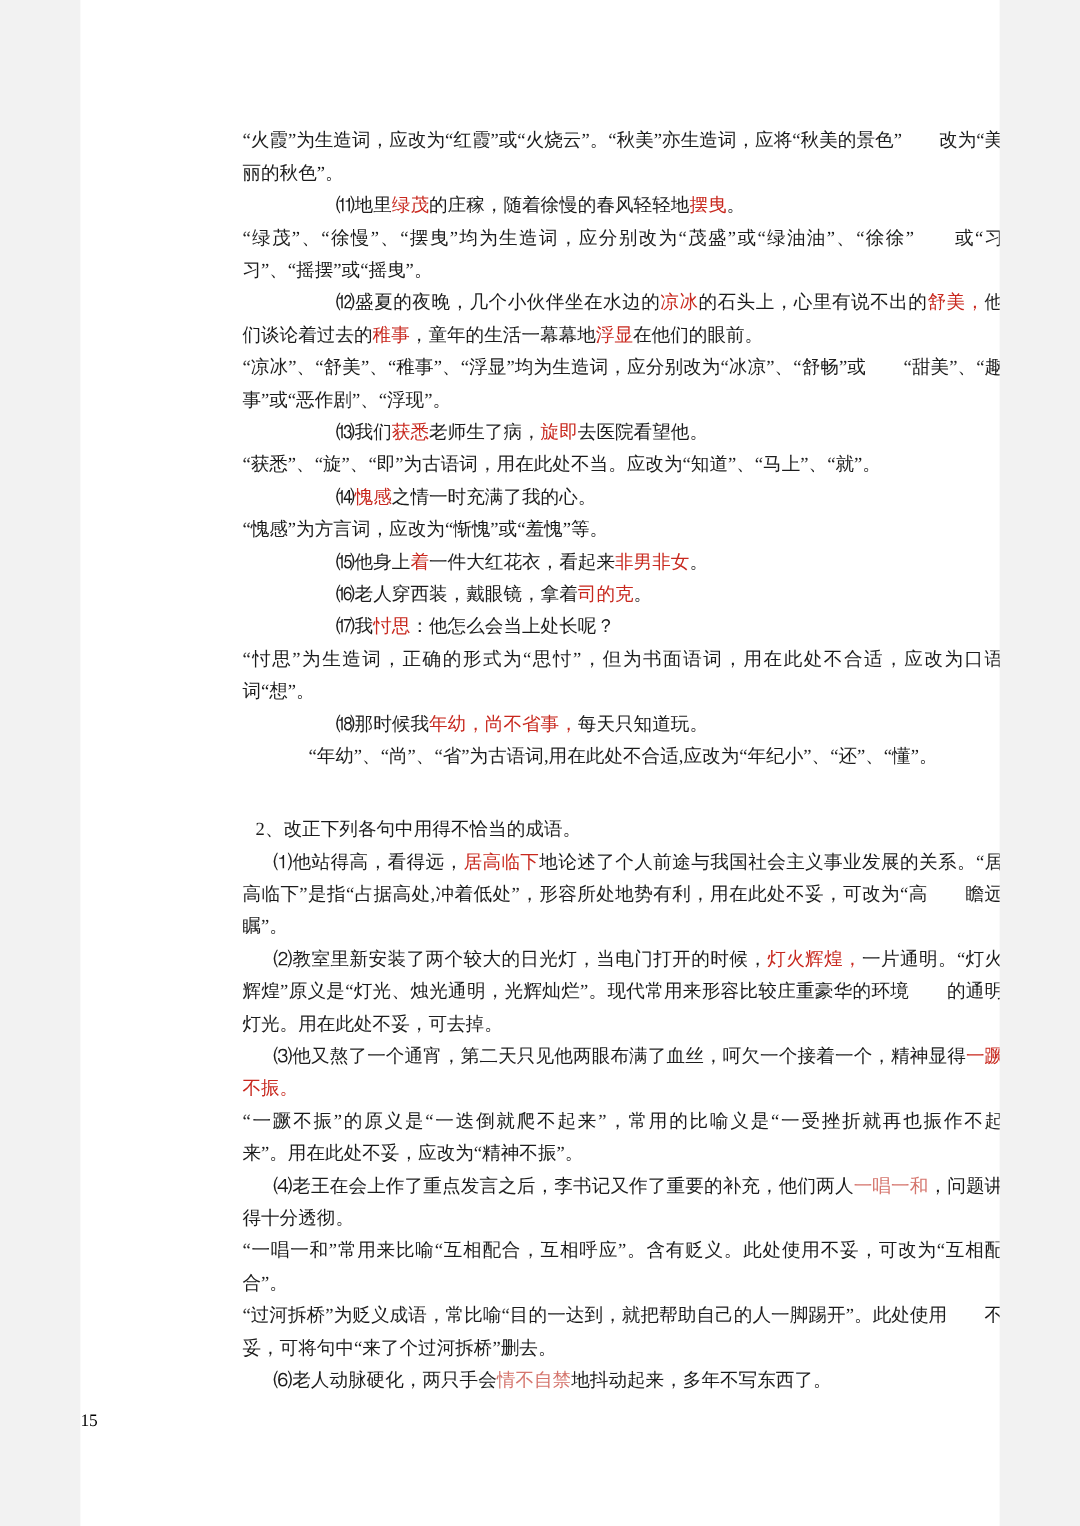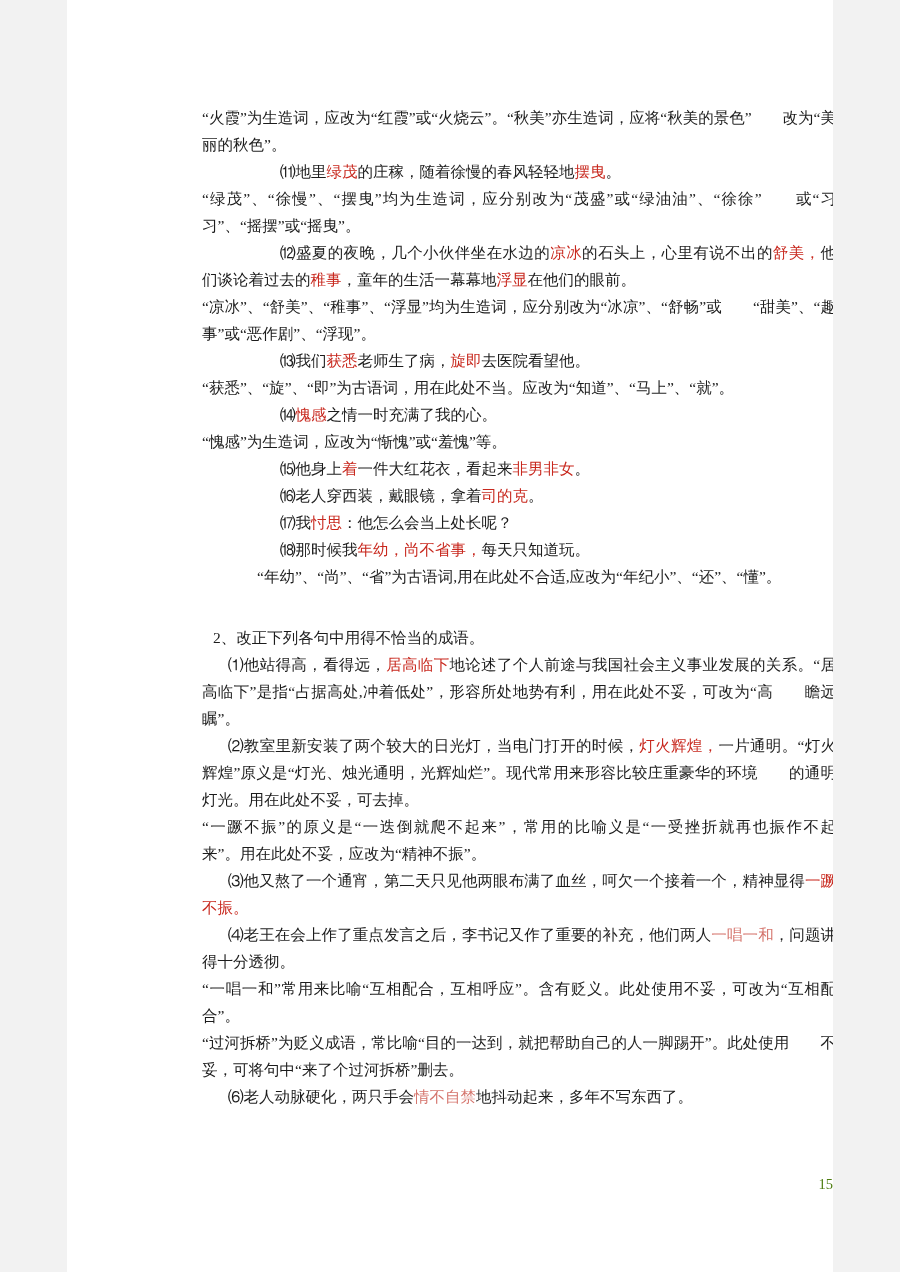--- a/index.html
+++ b/index.html
@@ -32,48 +32,49 @@
   .para.item1          { text-indent: 78px; }
   .para.item2          { text-indent: 26px; }
   .para.header         { text-indent: 11px; margin-top: 34px; }
   .run-r  { color: var(--red, #c8281e); }
   .run-lr { color: var(--lightred, #d5756d); }
   .footer {
     position: absolute;
     top: 1176px;
     left: 0;
     width: 100%;
-    text-align: right;
+    text-align: left;
     font-size: 14.5px;
-    color: #4d7c0f;
+    color: #000000;
   }
 </style>
 </head>
 <body>
 
 <div class="page" style="--red: #c8281e; --lightred: #d5756d; color: rgb(28, 28, 28); background: rgb(255, 255, 255);">
   <div class="content" id="doc-body">
       <p class="para explain"><span>“火霞”为生造词，应改为“红霞”或“火烧云”。“秋美”亦生造词，应将“秋美的景色”　　改为“美丽的秋色”。</span></p>
       <p class="para item1"><span>⑾地里</span><span class="run-r">绿茂</span><span>的庄稼，随着徐慢的春风轻轻地</span><span class="run-r">摆曳</span><span>。</span></p>
       <p class="para explain"><span>“绿茂”、“徐慢”、“摆曳”均为生造词，应分别改为“茂盛”或“绿油油”、“徐徐”　　或“习习”、“摇摆”或“摇曳”。</span></p>
       <p class="para item1"><span>⑿盛夏的夜晚，几个小伙伴坐在水边的</span><span class="run-r">凉冰</span><span>的石头上，心里有说不出的</span><span class="run-r">舒美，</span><span>他们谈论着过去的</span><span class="run-r">稚事</span><span>，童年的生活一幕幕地</span><span class="run-r">浮显</span><span>在他们的眼前。</span></p>
       <p class="para explain"><span>“凉冰”、“舒美”、“稚事”、“浮显”均为生造词，应分别改为“冰凉”、“舒畅”或　　“甜美”、“趣事”或“恶作剧”、“浮现”。</span></p>
       <p class="para item1"><span>⒀我们</span><span class="run-r">获悉</span><span>老师生了病，</span><span class="run-r">旋即</span><span>去医院看望他。</span></p>
       <p class="para explain"><span>“获悉”、“旋”、“即”为古语词，用在此处不当。应改为“知道”、“马上”、“就”。</span></p>
       <p class="para item1"><span>⒁</span><span class="run-r">愧感</span><span>之情一时充满了我的心。</span></p>
-      <p class="para explain"><span>“愧感”为生造词，应改为“惭愧”或“羞愧”等。</span></p>
+      <p class="para explain"><span>“愧感”为方言词，应改为“惭愧”或“羞愧”等。</span></p>
       <p class="para item1"><span>⒂他身上</span><span class="run-r">着</span><span>一件大红花衣，看起来</span><span class="run-r">非男非女</span><span>。</span></p>
       <p class="para item1"><span>⒃老人穿西装，戴眼镜，拿着</span><span class="run-r">司的克</span><span>。</span></p>
       <p class="para item1"><span>⒄我</span><span class="run-r">忖思</span><span>：他怎么会当上处长呢？</span></p>
+      <p class="para explain"><span>“忖思”为生造词，正确的形式为“思忖”，但为书面语词，用在此处不合适，应改为口语　　词“想”。</span></p>
       <p class="para item1"><span>⒅那时候我</span><span class="run-r">年幼，尚不省事，</span><span>每天只知道玩。</span></p>
       <p class="para explain-indent"><span>“年幼”、“尚”、“省”为古语词,用在此处不合适,应改为“年纪小”、“还”、“懂”。</span></p>
       <p class="para header"><span>2、改正下列各句中用得不恰当的成语。</span></p>
       <p class="para item2"><span>⑴他站得高，看得远，</span><span class="run-r">居高临下</span><span>地论述了个人前途与我国社会主义事业发展的关系。“居高临下”是指“占据高处,冲着低处”，形容所处地势有利，用在此处不妥，可改为“高　　瞻远瞩”。</span></p>
       <p class="para item2"><span>⑵教室里新安装了两个较大的日光灯，当电门打开的时候，</span><span class="run-r">灯火辉煌，</span><span>一片通明。“灯火辉煌”原义是“灯光、烛光通明，光辉灿烂”。现代常用来形容比较庄重豪华的环境　　的通明灯光。用在此处不妥，可去掉。</span></p>
+      <p class="para item2"><span>⑶他又熬了一个通宵，第二天只见他两眼布满了血丝，呵欠一个接着一个，精神显得</span><span class="run-r">一蹶不振。</span></p>
       <p class="para explain"><span>“一蹶不振”的原义是“一迭倒就爬不起来”，常用的比喻义是“一受挫折就再也振作不起　　来”。用在此处不妥，应改为“精神不振”。</span></p>
-      <p class="para item2"><span>⑶他又熬了一个通宵，第二天只见他两眼布满了血丝，呵欠一个接着一个，精神显得</span><span class="run-r">一蹶不振。</span></p>
       <p class="para item2"><span>⑷老王在会上作了重点发言之后，李书记又作了重要的补充，他们两人</span><span class="run-lr">一唱一和</span><span>，问题讲得十分透彻。</span></p>
       <p class="para explain"><span>“一唱一和”常用来比喻“互相配合，互相呼应”。含有贬义。此处使用不妥，可改为“互相配合”。</span></p>
       <p class="para explain"><span>“过河拆桥”为贬义成语，常比喻“目的一达到，就把帮助自己的人一脚踢开”。此处使用　　不妥，可将句中“来了个过河拆桥”删去。</span></p>
       <p class="para item2"><span>⑹老人动脉硬化，两只手会</span><span class="run-lr">情不自禁</span><span>地抖动起来，多年不写东西了。</span></p>
     </div>
   <div class="footer">15</div>
 </div>
 
 </body></html>

